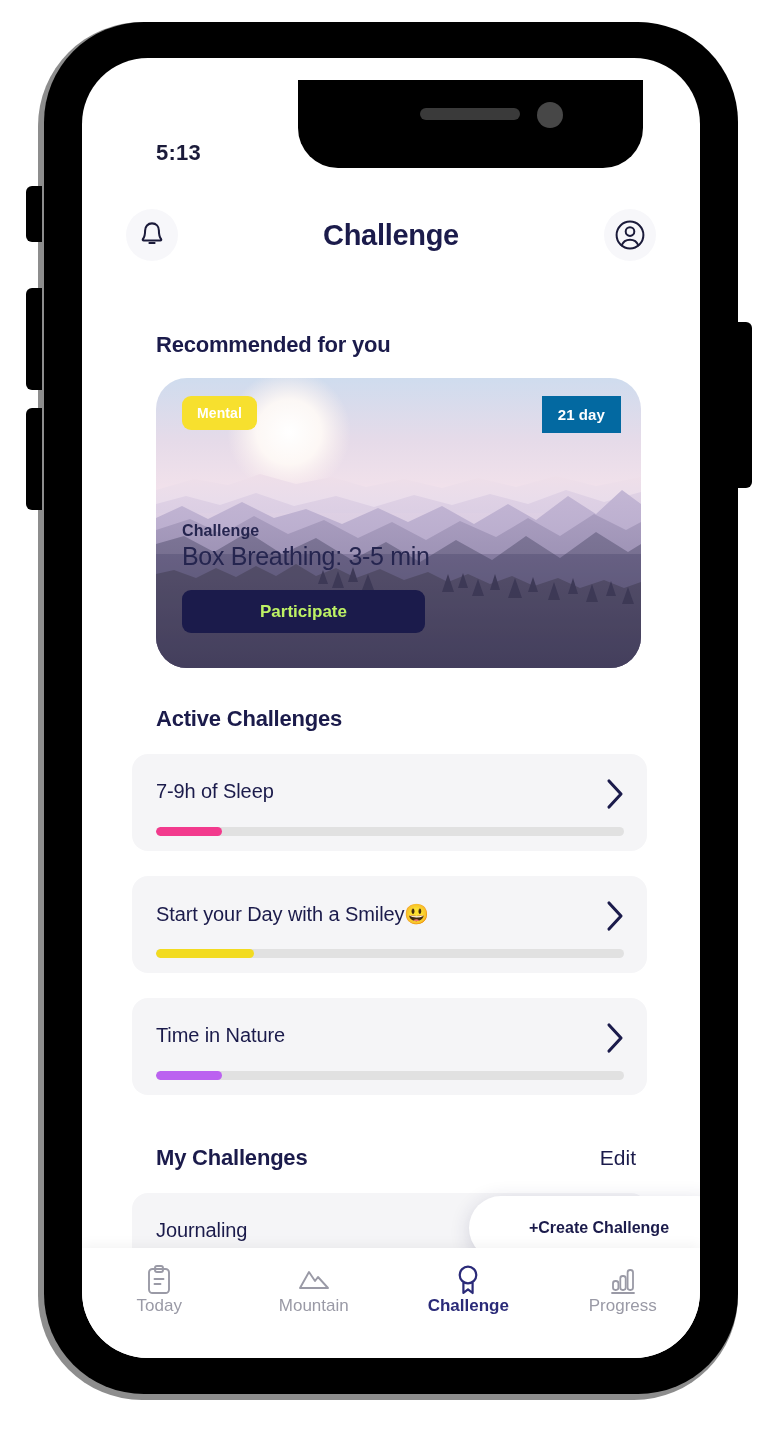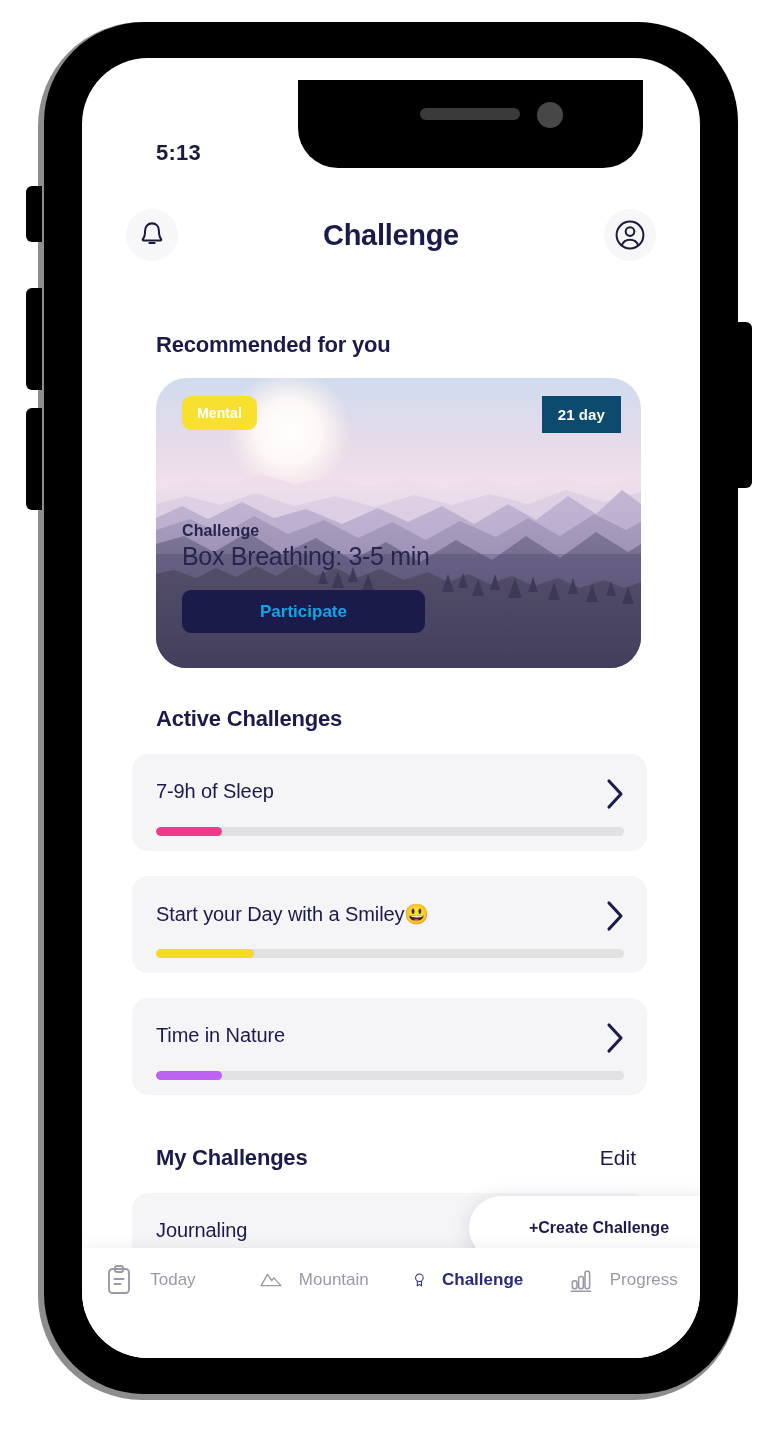--- a/index.html
+++ b/index.html
@@ -84,34 +84,34 @@
     position:relative;margin:20px 0 0 74px;width:485px;height:290px;
     border-radius:31px;overflow:hidden;
   }
   .hero svg{position:absolute;inset:0;width:100%;height:100%;display:block;}
   .badge-mental{
     position:absolute;left:26px;top:18px;background:#F7E02E;color:#fff;
     font-size:14px;font-weight:bold;padding:9px 15px;border-radius:9px;z-index:3;
     letter-spacing:.1px;
   }
   .badge-days{
-    position:absolute;right:20px;top:18px;background:#0c4a6e;color:#fff;
+    position:absolute;right:20px;top:18px;background:#0369a1;color:#fff;
     font-size:15px;font-weight:bold;padding:10px 16px;z-index:3;letter-spacing:.1px;
   }
   .hero-label{
     position:absolute;left:26px;top:144px;font-size:16px;font-weight:bold;
     color:#25254f;z-index:3;letter-spacing:.1px;
   }
   .hero-title{
     position:absolute;left:26px;top:164px;font-size:25px;font-weight:500;
     color:#25254f;z-index:3;letter-spacing:-.3px;
   }
   .participate{
     position:absolute;left:26px;top:212px;width:243px;height:43px;background:#1b1b4b;
-    border-radius:9px;color:#0ea5e9;font-size:17px;font-weight:bold;border:0;
+    border-radius:9px;color:#bef264;font-size:17px;font-weight:bold;border:0;
     display:flex;align-items:center;justify-content:center;z-index:3;
     font-family:"Liberation Sans",sans-serif;
   }
 
   
   .chal-card{
     margin:0 0 0 50px;width:515px;height:97px;background:#f5f5f7;border-radius:16px;
     position:relative;box-sizing:border-box;
   }
   .chal-name{
@@ -134,21 +134,21 @@
     font-family:"Liberation Sans",sans-serif;
   }
 
   
   .tabbar{
     position:absolute;left:0;bottom:0;width:100%;height:110px;background:#fff;
     display:flex;align-items:flex-start;justify-content:space-around;
     padding-top:16px;box-sizing:border-box;z-index:20;
     box-shadow:0 -3px 12px rgba(0,0,0,.05);
   }
-  .tab{display:flex;align-items:center;gap:16px;width:110px;}
+  .tab{display:flex;flex-direction:column;align-items:center;gap:0;width:110px;justify-content:flex-end;}
   .tab-label{font-size:17px;color:#9a9aa6;}
   .tab.active .tab-label{color:#2a2a78;font-weight:bold;}
 </style>
 </head>
 <body>
 
 <div class="stage">
 
   <div class="phone-outer"></div>
   <div class="phone-body"></div>

